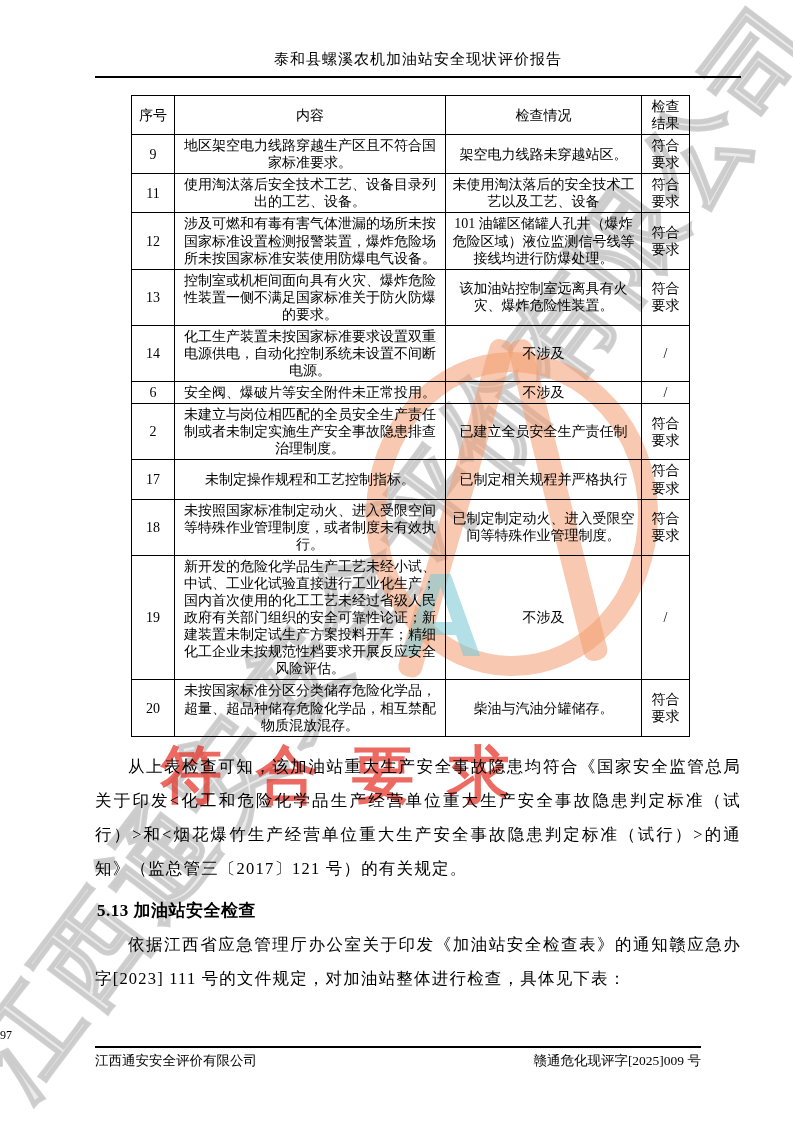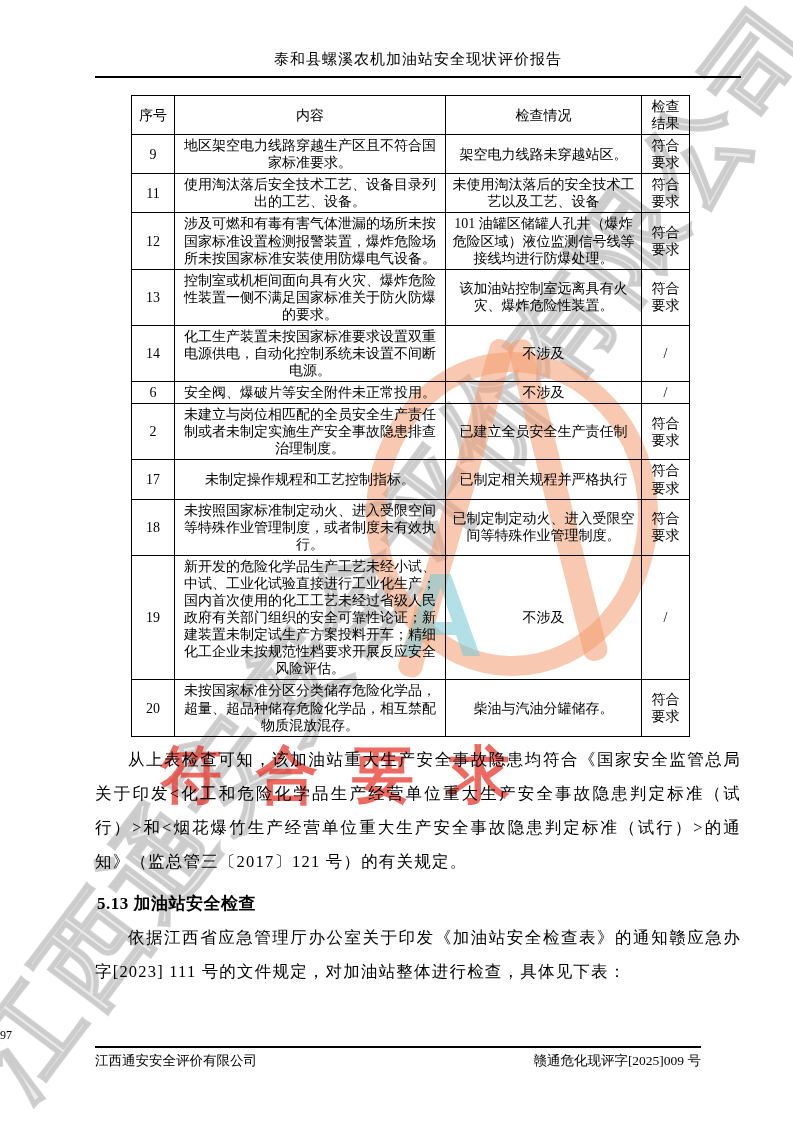--- a/index.html
+++ b/index.html
@@ -10,21 +10,21 @@
   }
   .content { position:relative; z-index:1; padding:50px 52px 0 95px; }
 
   .doc-title {
     text-align:center; font-size:15px; letter-spacing:1px;
     padding-bottom:7px; border-bottom:2px solid #000;
   }
 
   table.check-table {
     border-collapse:collapse; table-layout:fixed;
-    width:558px; margin:17px 0 6px 36px;
+    width:558px; margin:17px 0 13px 36px;
     font-size:14px; line-height:1.22;
   }
   table.check-table th, table.check-table td {
     border:1px solid #000; padding:2px 3px;
     text-align:center; vertical-align:middle;
     word-break:break-all; overflow-wrap:anywhere;
   }
   table.check-table th { font-weight:normal; height:34px; }
 
   .para {

